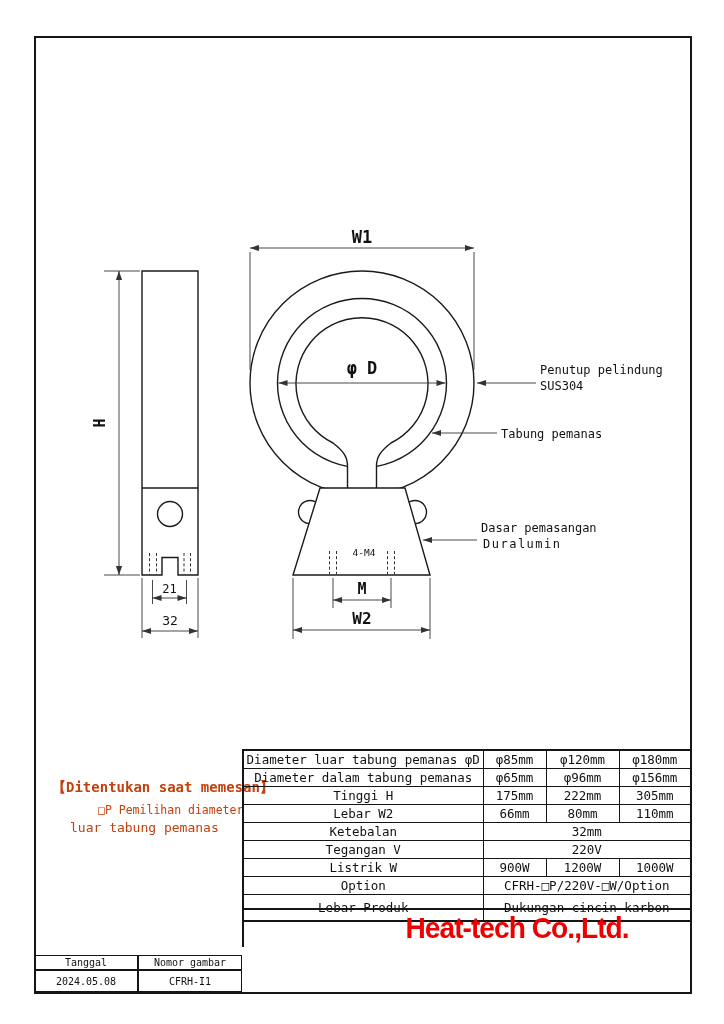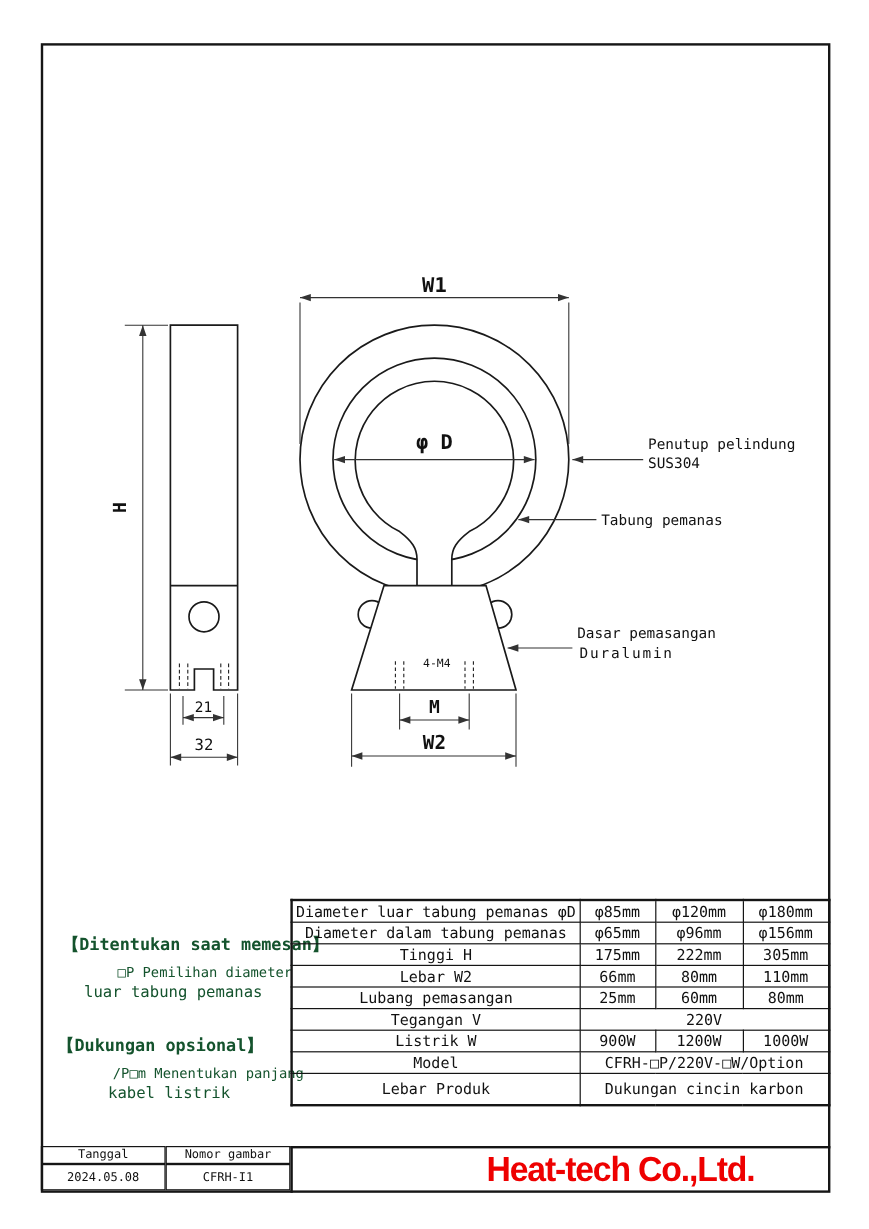--- a/index.html
+++ b/index.html
@@ -2,21 +2,21 @@
 <html><head>
 <meta charset="utf-8">
 <style>
   html,body{margin:0;padding:0;background:#fff;}
   .page{position:relative;width:724px;height:1024px;background:#fff;overflow:hidden;
         font-family:"DejaVu Sans Mono", monospace;color:#111;}
   .frame{position:absolute;left:34px;top:36px;width:654px;height:954px;border:2px solid #161616;}
   .drawing-svg{position:absolute;left:34px;top:36px;width:656px;height:713px;}
 
   
-  .note{position:absolute;font-family:"DejaVu Sans Mono", "DejaVu Sans", monospace;color:#14532d;}
+  .note{position:absolute;font-family:"DejaVu Sans Mono", "DejaVu Sans", monospace;color:#c2410c;}
   .note-order{left:52px;top:779px;}
   .note-optional{left:48px;top:863px;}
   .note-title{font-size:14px;font-weight:bold;white-space:nowrap;}
   .note-line{font-size:11.5px;margin-top:6px;white-space:nowrap;padding-left:46px;}
   .note-line2{font-size:13px;margin-top:3px;white-space:nowrap;}
   .ind18{padding-left:18px;} .ind42{padding-left:42px;}
 
   
   .spec-wrap{position:absolute;left:242px;top:749px;width:448px;}
   table.spec{border-collapse:collapse;table-layout:fixed;width:448px;}
@@ -26,21 +26,21 @@
   table.spec tr.tall td{height:25px;}
 
   
   .title-block{position:absolute;left:34px;top:955px;width:208px;height:37px;
       display:grid;grid-template-columns:104px 104px;grid-template-rows:15px 22px;}
   .title-block div{border:1.2px solid #151515;display:flex;align-items:center;justify-content:center;white-space:nowrap;}
   .tb-head{font-size:10px;}
   .tb-val{font-size:10px;}
 
   
-  .logo-box{position:absolute;left:242px;top:955px;width:448px;height:37px;
+  .logo-box{position:absolute;left:242px;top:908px;width:448px;height:37px;
       border-top:2px solid #151515;border-left:2px solid #151515;
       display:flex;align-items:center;justify-content:center;}
   .logo-text{font-family:"Liberation Sans", sans-serif;font-weight:bold;font-size:29px;
       color:#ee0000;letter-spacing:-1px;transform:translateX(49px) scaleX(.97);white-space:nowrap;}
 
   
   .obj{stroke:#1a1a1a;stroke-width:1.4;fill:#fff;}
   .thin{stroke:#333;stroke-width:0.9;fill:none;}
   .dash{stroke:#1a1a1a;stroke-width:0.9;fill:none;stroke-dasharray:3 2.2;}
   .dimtext{fill:#111;font-family:"DejaVu Sans Mono", monospace;}
@@ -147,25 +147,20 @@
       <text class="dimtext" x="481" y="532" font-size="12">Dasar pemasangan</text>
       <text class="dimtext" x="483" y="548" font-size="12" letter-spacing="1.5">Duralumin</text>
     </g>
   </svg>
 
   <div class="note note-order">
     <div class="note-title">【Ditentukan saat memesan】</div>
     <div class="note-line">□P Pemilihan diameter</div>
     <div class="note-line2 ind18">luar tabung pemanas</div>
   </div>
-  <div class="note note-optional">
-    <div class="note-title">【Dukungan opsional】</div>
-    <div class="note-line">/P□m Menentukan panjang</div>
-    <div class="note-line2 ind42">kabel listrik</div>
-  </div>
 
   <div class="spec-wrap">
     <table class="spec">
       <colgroup>
           <col style="width:240px">
           <col style="width:63px">
           <col style="width:73px">
           <col style="width:72px">
         </colgroup>
       <tbody>
@@ -187,37 +182,35 @@
           <td>222mm</td>
           <td>305mm</td>
         </tr>
         <tr>
           <td>Lebar W2</td>
           <td>66mm</td>
           <td>80mm</td>
           <td>110mm</td>
         </tr>
         <tr>
-          <td>Lubang pemasangan</td>
-          <td>25mm</td>
-          <td>60mm</td>
-          <td>80mm</td>
+          <td>Ketebalan</td>
+          <td colspan="3">32mm</td>
         </tr>
         <tr>
           <td>Tegangan V</td>
           <td colspan="3">220V</td>
         </tr>
         <tr>
           <td>Listrik W</td>
           <td>900W</td>
           <td>1200W</td>
           <td>1000W</td>
         </tr>
         <tr>
-          <td>Model</td>
+          <td>Option</td>
           <td colspan="3">CFRH-□P/220V-□W/Option</td>
         </tr>
         <tr class="tall">
           <td>Lebar Produk</td>
           <td colspan="3">Dukungan cincin karbon</td>
         </tr>
       </tbody>
     </table>
   </div>
 

